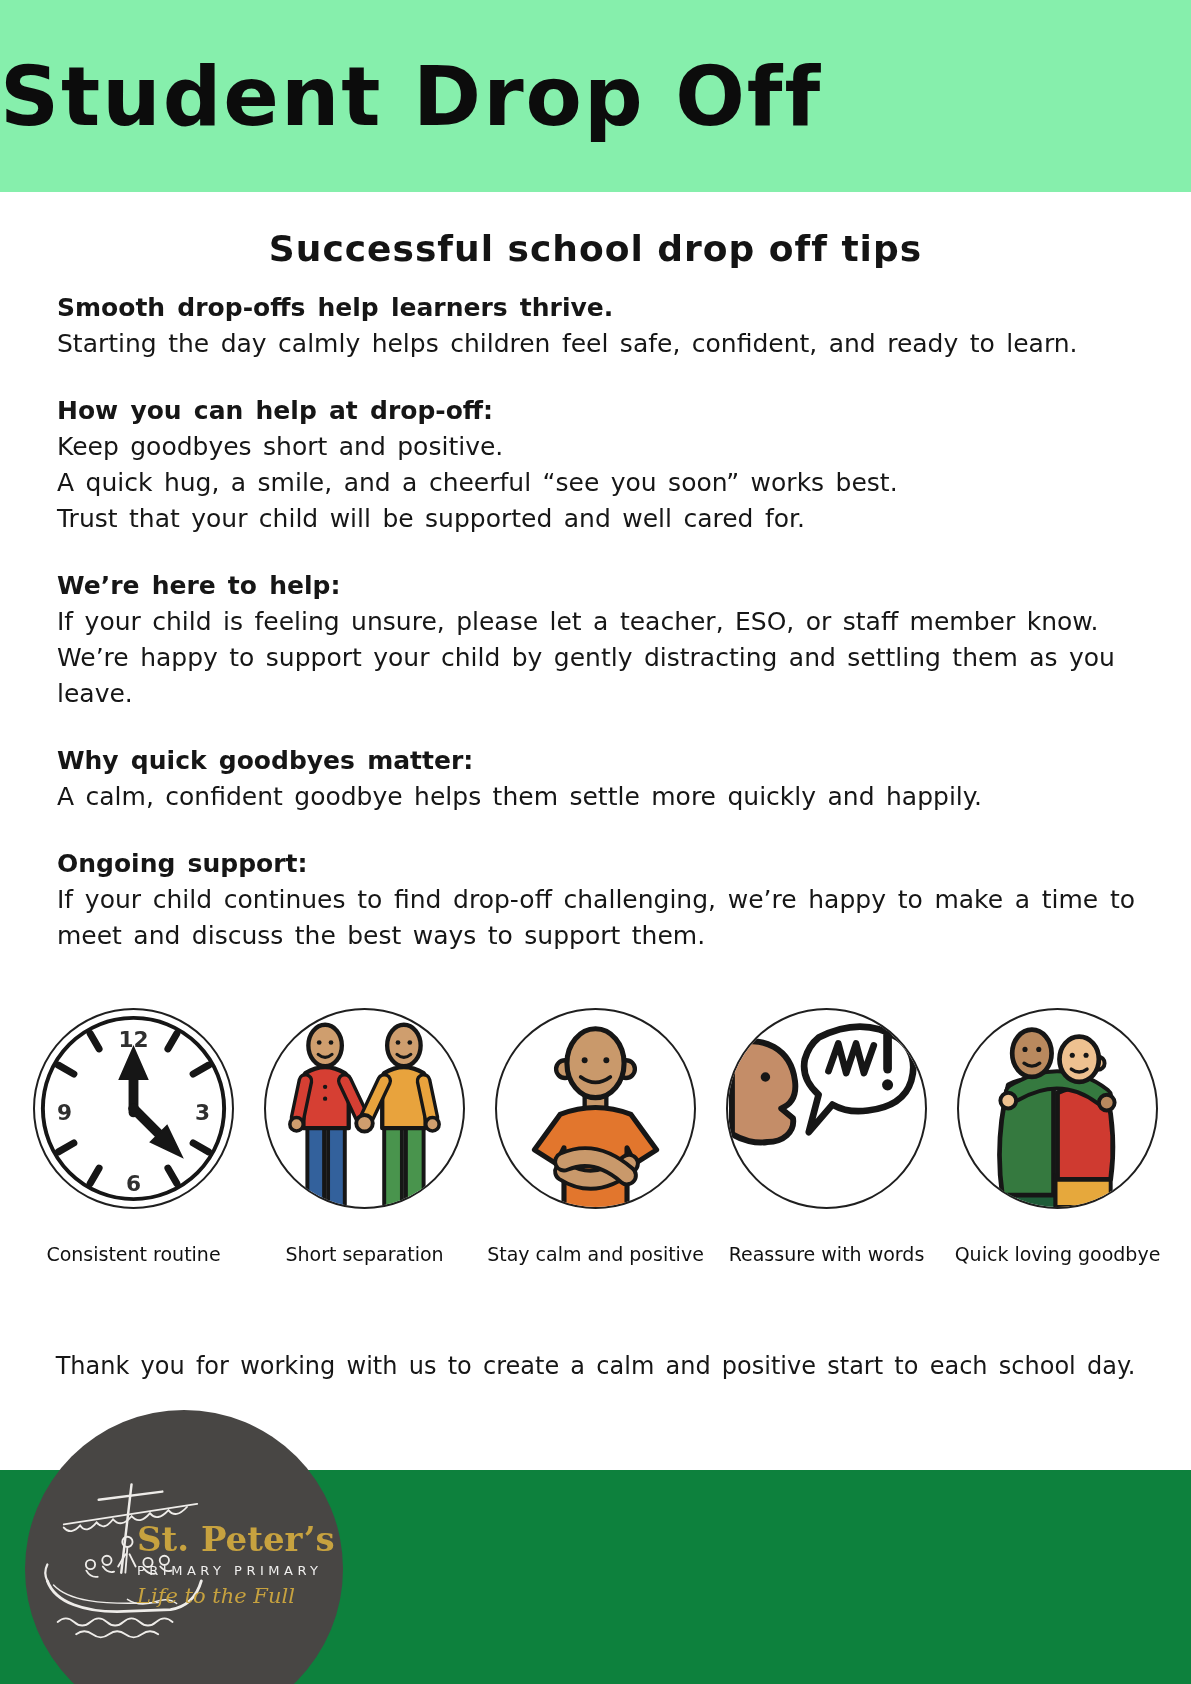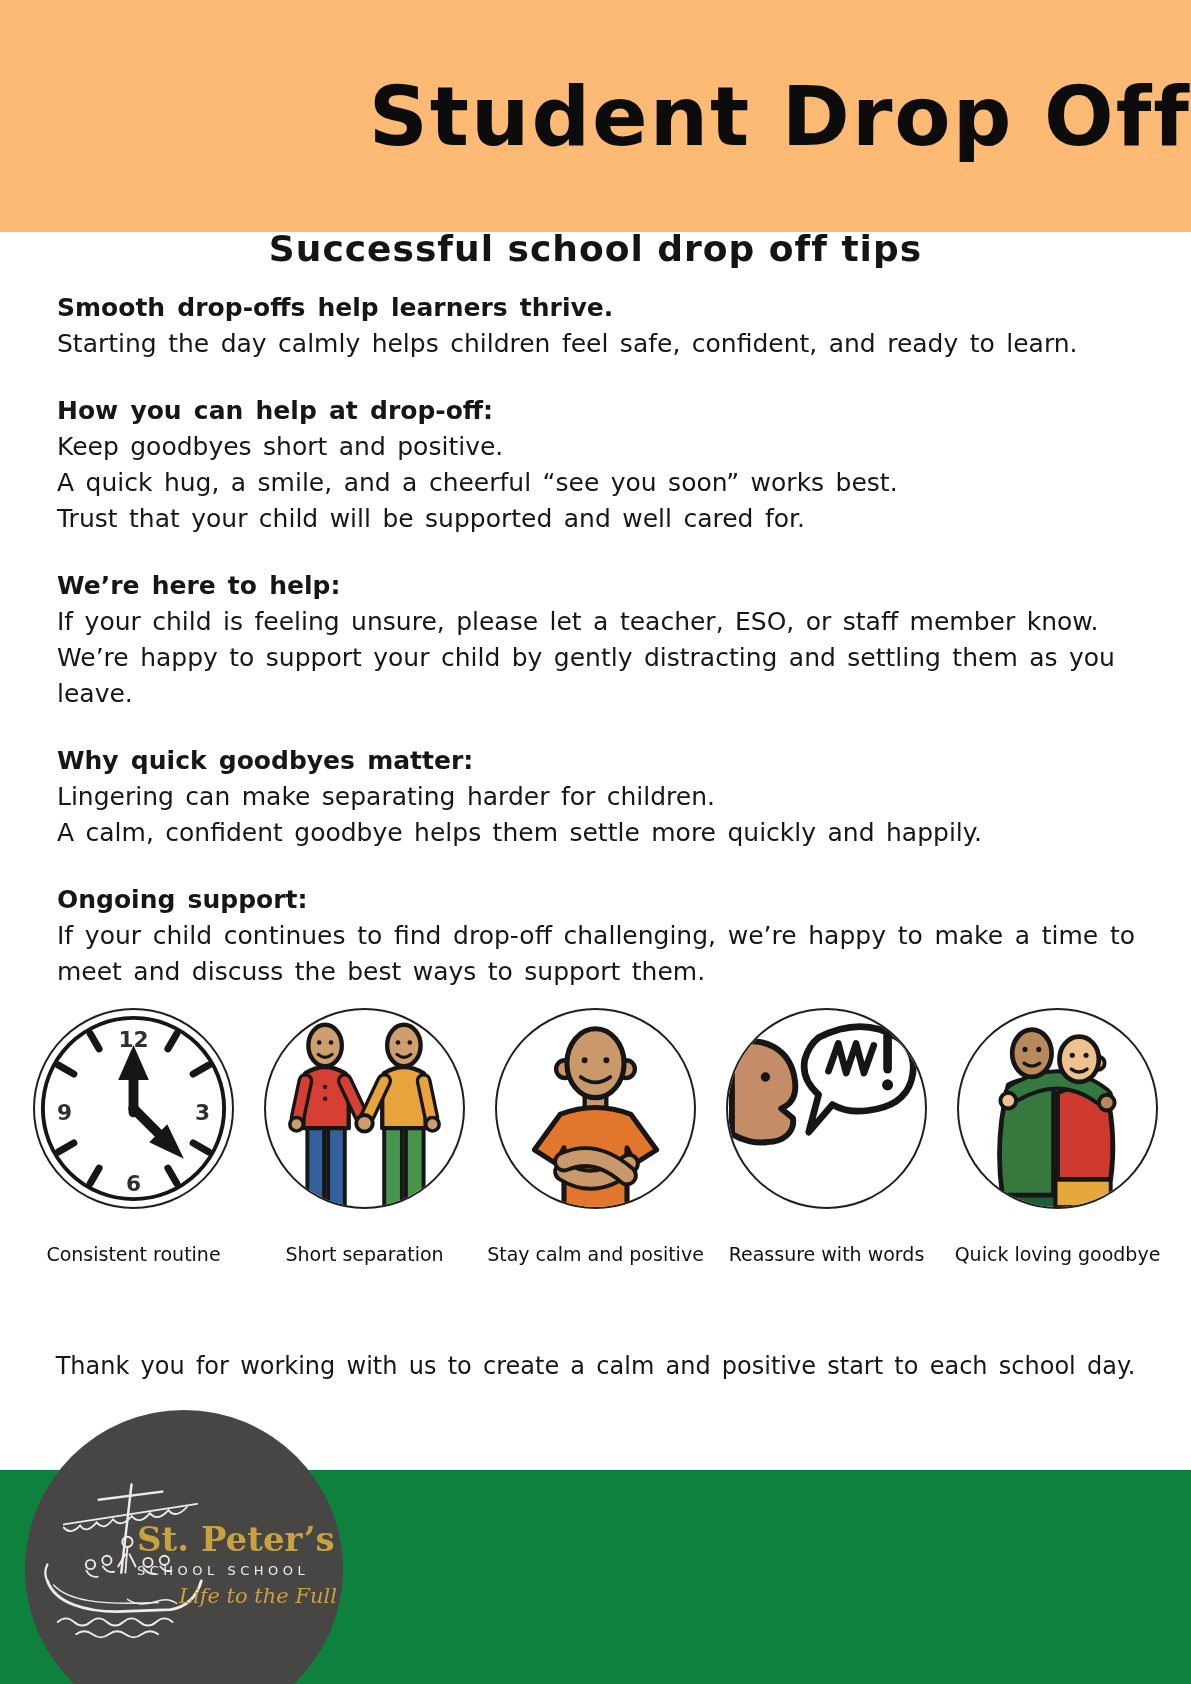--- a/index.html
+++ b/index.html
@@ -3,22 +3,22 @@
 <meta charset="utf-8">
 <style>
   html,body{margin:0;padding:0;background:#d9d9d9;}
   .page{
     position:relative;width:1191px;height:1684px;background:#ffffff;
     font-family:"DejaVu Sans","Liberation Sans",sans-serif;color:#111;
     overflow:hidden;margin:0 auto;
   }
   
   .band-top{
-    position:absolute;top:0;left:0;width:100%;height:232px;
-    background:#fdba74;display:flex;align-items:center;justify-content:flex-end;
+    position:absolute;top:0;left:0;width:100%;height:192px;
+    background:#86efac;display:flex;align-items:center;justify-content:flex-start;
   }
   .title{font-size:82px;font-weight:bold;letter-spacing:2px;color:#0c0c0c;white-space:nowrap;}
   
   .subtitle{
     position:absolute;top:198px;left:0;width:100%;text-align:center;
     font-size:36px;font-weight:bold;color:#141414;letter-spacing:1px;
   }
   
   .body{position:absolute;top:290px;left:57px;right:56px;}
   .sec{margin:0 0 31px 0;}
@@ -55,21 +55,21 @@
   .logo-text{position:absolute;left:112px;top:109px;width:200px;}
   .logo-name{
     font-family:"DejaVu Serif","Liberation Serif",serif;font-weight:bold;
     font-size:34px;color:#c7a23f;white-space:nowrap;
   }
   .logo-type{
     font-size:13px;letter-spacing:4.5px;color:#f0efee;margin-top:4px;white-space:nowrap;
   }
   .logo-motto{
     font-family:"DejaVu Serif","Liberation Serif",serif;font-style:italic;
-    font-size:21px;color:#c7a23f;margin-top:6px;margin-left:42px;white-space:nowrap;
+    font-size:21px;color:#c7a23f;margin-top:6px;white-space:nowrap;
   }
 </style>
 </head>
 <body>
 
 <div class="page">
 
   <header class="band-top">
     <h1 class="title">Student Drop Off</h1>
   </header>
@@ -87,21 +87,20 @@
       <p class="line">A quick hug, a smile, and a cheerful “see you soon” works best.</p>
       <p class="line">Trust that your child will be supported and well cared for.</p>
     </section>
     <section class="sec">
       <p class="head">We’re here to help:</p>
       <p class="line">If your child is feeling unsure, please let a teacher, ESO, or staff member know.</p>
       <p class="line">We’re happy to support your child by gently distracting and settling them as you leave.</p>
     </section>
     <section class="sec">
       <p class="head">Why quick goodbyes matter:</p>
-      <p class="line">Lingering can make separating harder for children.</p>
       <p class="line">A calm, confident goodbye helps them settle more quickly and happily.</p>
     </section>
     <section class="sec">
       <p class="head">Ongoing support:</p>
       <p class="wrap">If your child continues to find drop-off challenging, we’re happy to make a time to meet and discuss the best ways to support them.</p>
     </section>
   </main>
 
   <div class="icons">
 
@@ -256,18 +255,18 @@
       <circle cx="112" cy="82" r="4.5" stroke-width="1.8"></circle>
       <circle cx="128" cy="80" r="4.5" stroke-width="1.8"></circle>
       <path d="M92,67 L90,92 M90,74 L83,86 M94,74 L100,86" stroke-width="1.8"></path>
       <path d="M52,90 q4,7 11,6 M68,86 q5,7 11,5 M108,88 q5,6 11,5 M124,86 q5,6 11,4" stroke-width="1.8"></path>
       <path d="M92,118 Q104,126 120,120 Q132,116 140,122" stroke-width="1.4"></path>
       <path d="M24,140 q8,-7 16,0 t16,0 t16,0 t16,0 t16,0 t16,0 t16,0" stroke-width="1.8"></path>
       <path d="M42,152 q8,-6 16,0 t16,0 t16,0 t16,0 t16,0" stroke-width="1.8"></path>
     </svg>
     <div class="logo-text">
       <div class="logo-name">St. Peter’s</div>
-      <div class="logo-type">SCHOOL SCHOOL</div>
+      <div class="logo-type">PRIMARY PRIMARY</div>
       <div class="logo-motto">Life to the Full</div>
     </div>
   </div>
 
 </div>
 
 </body></html>

